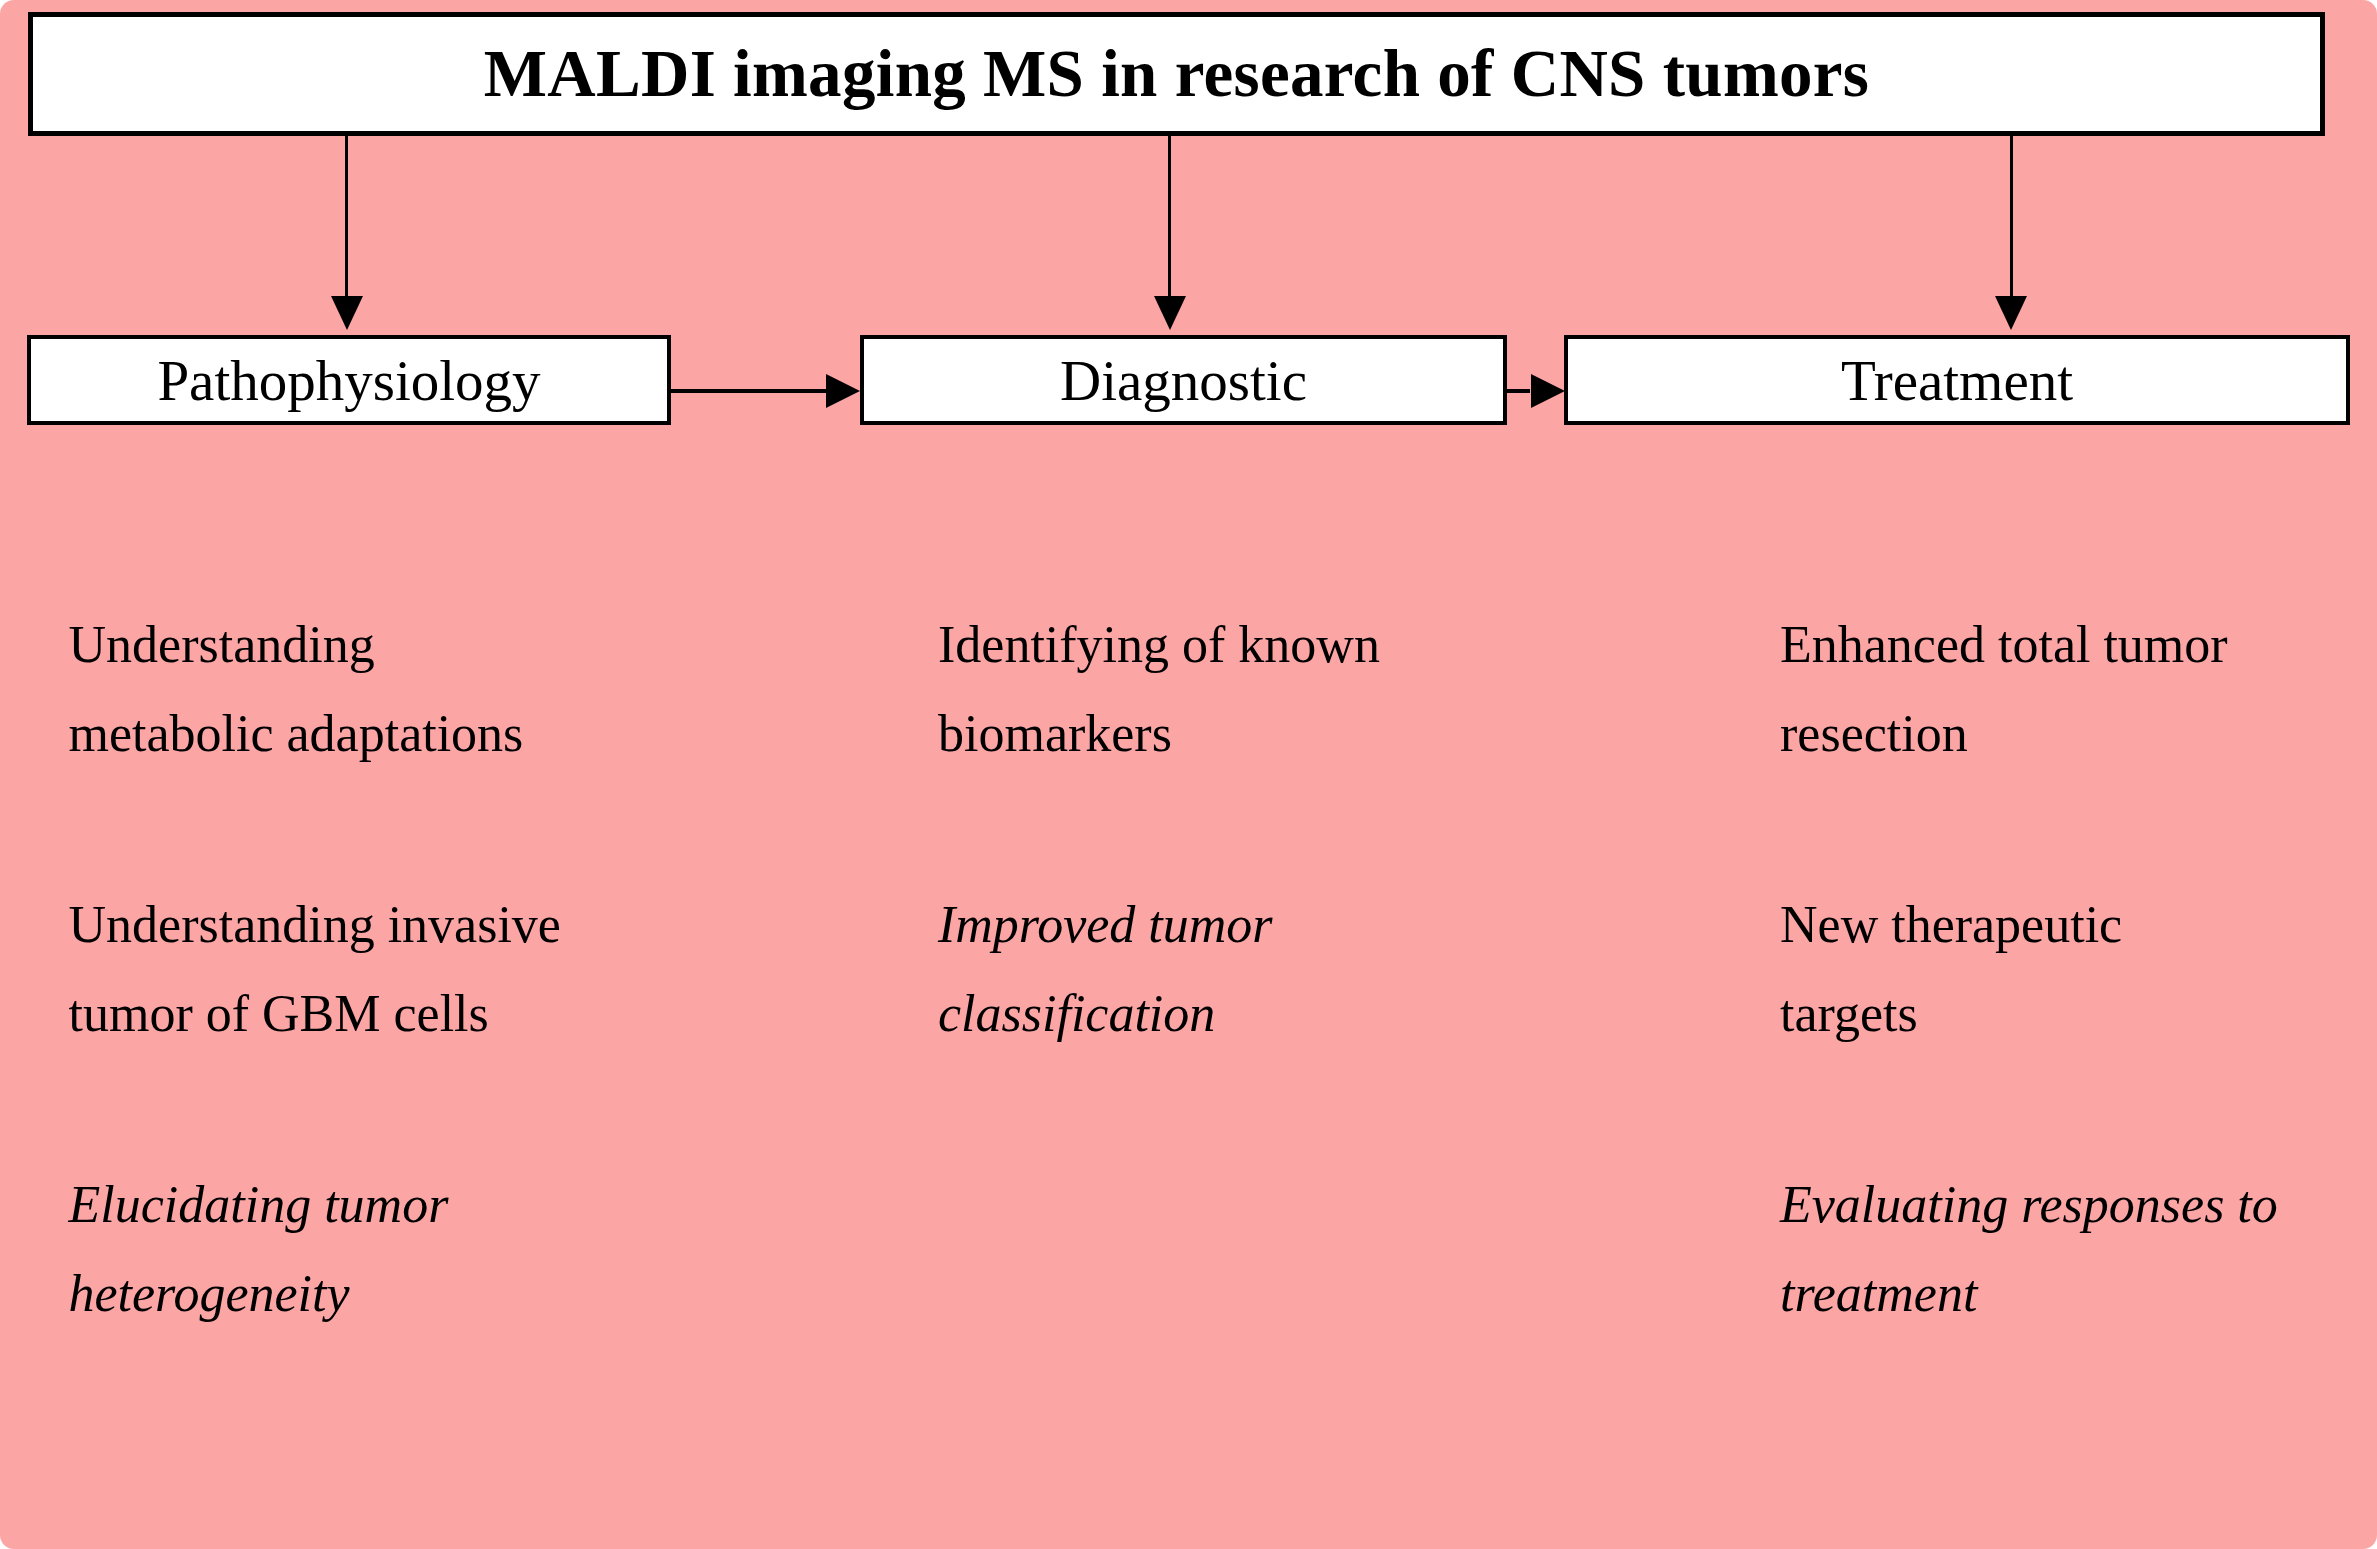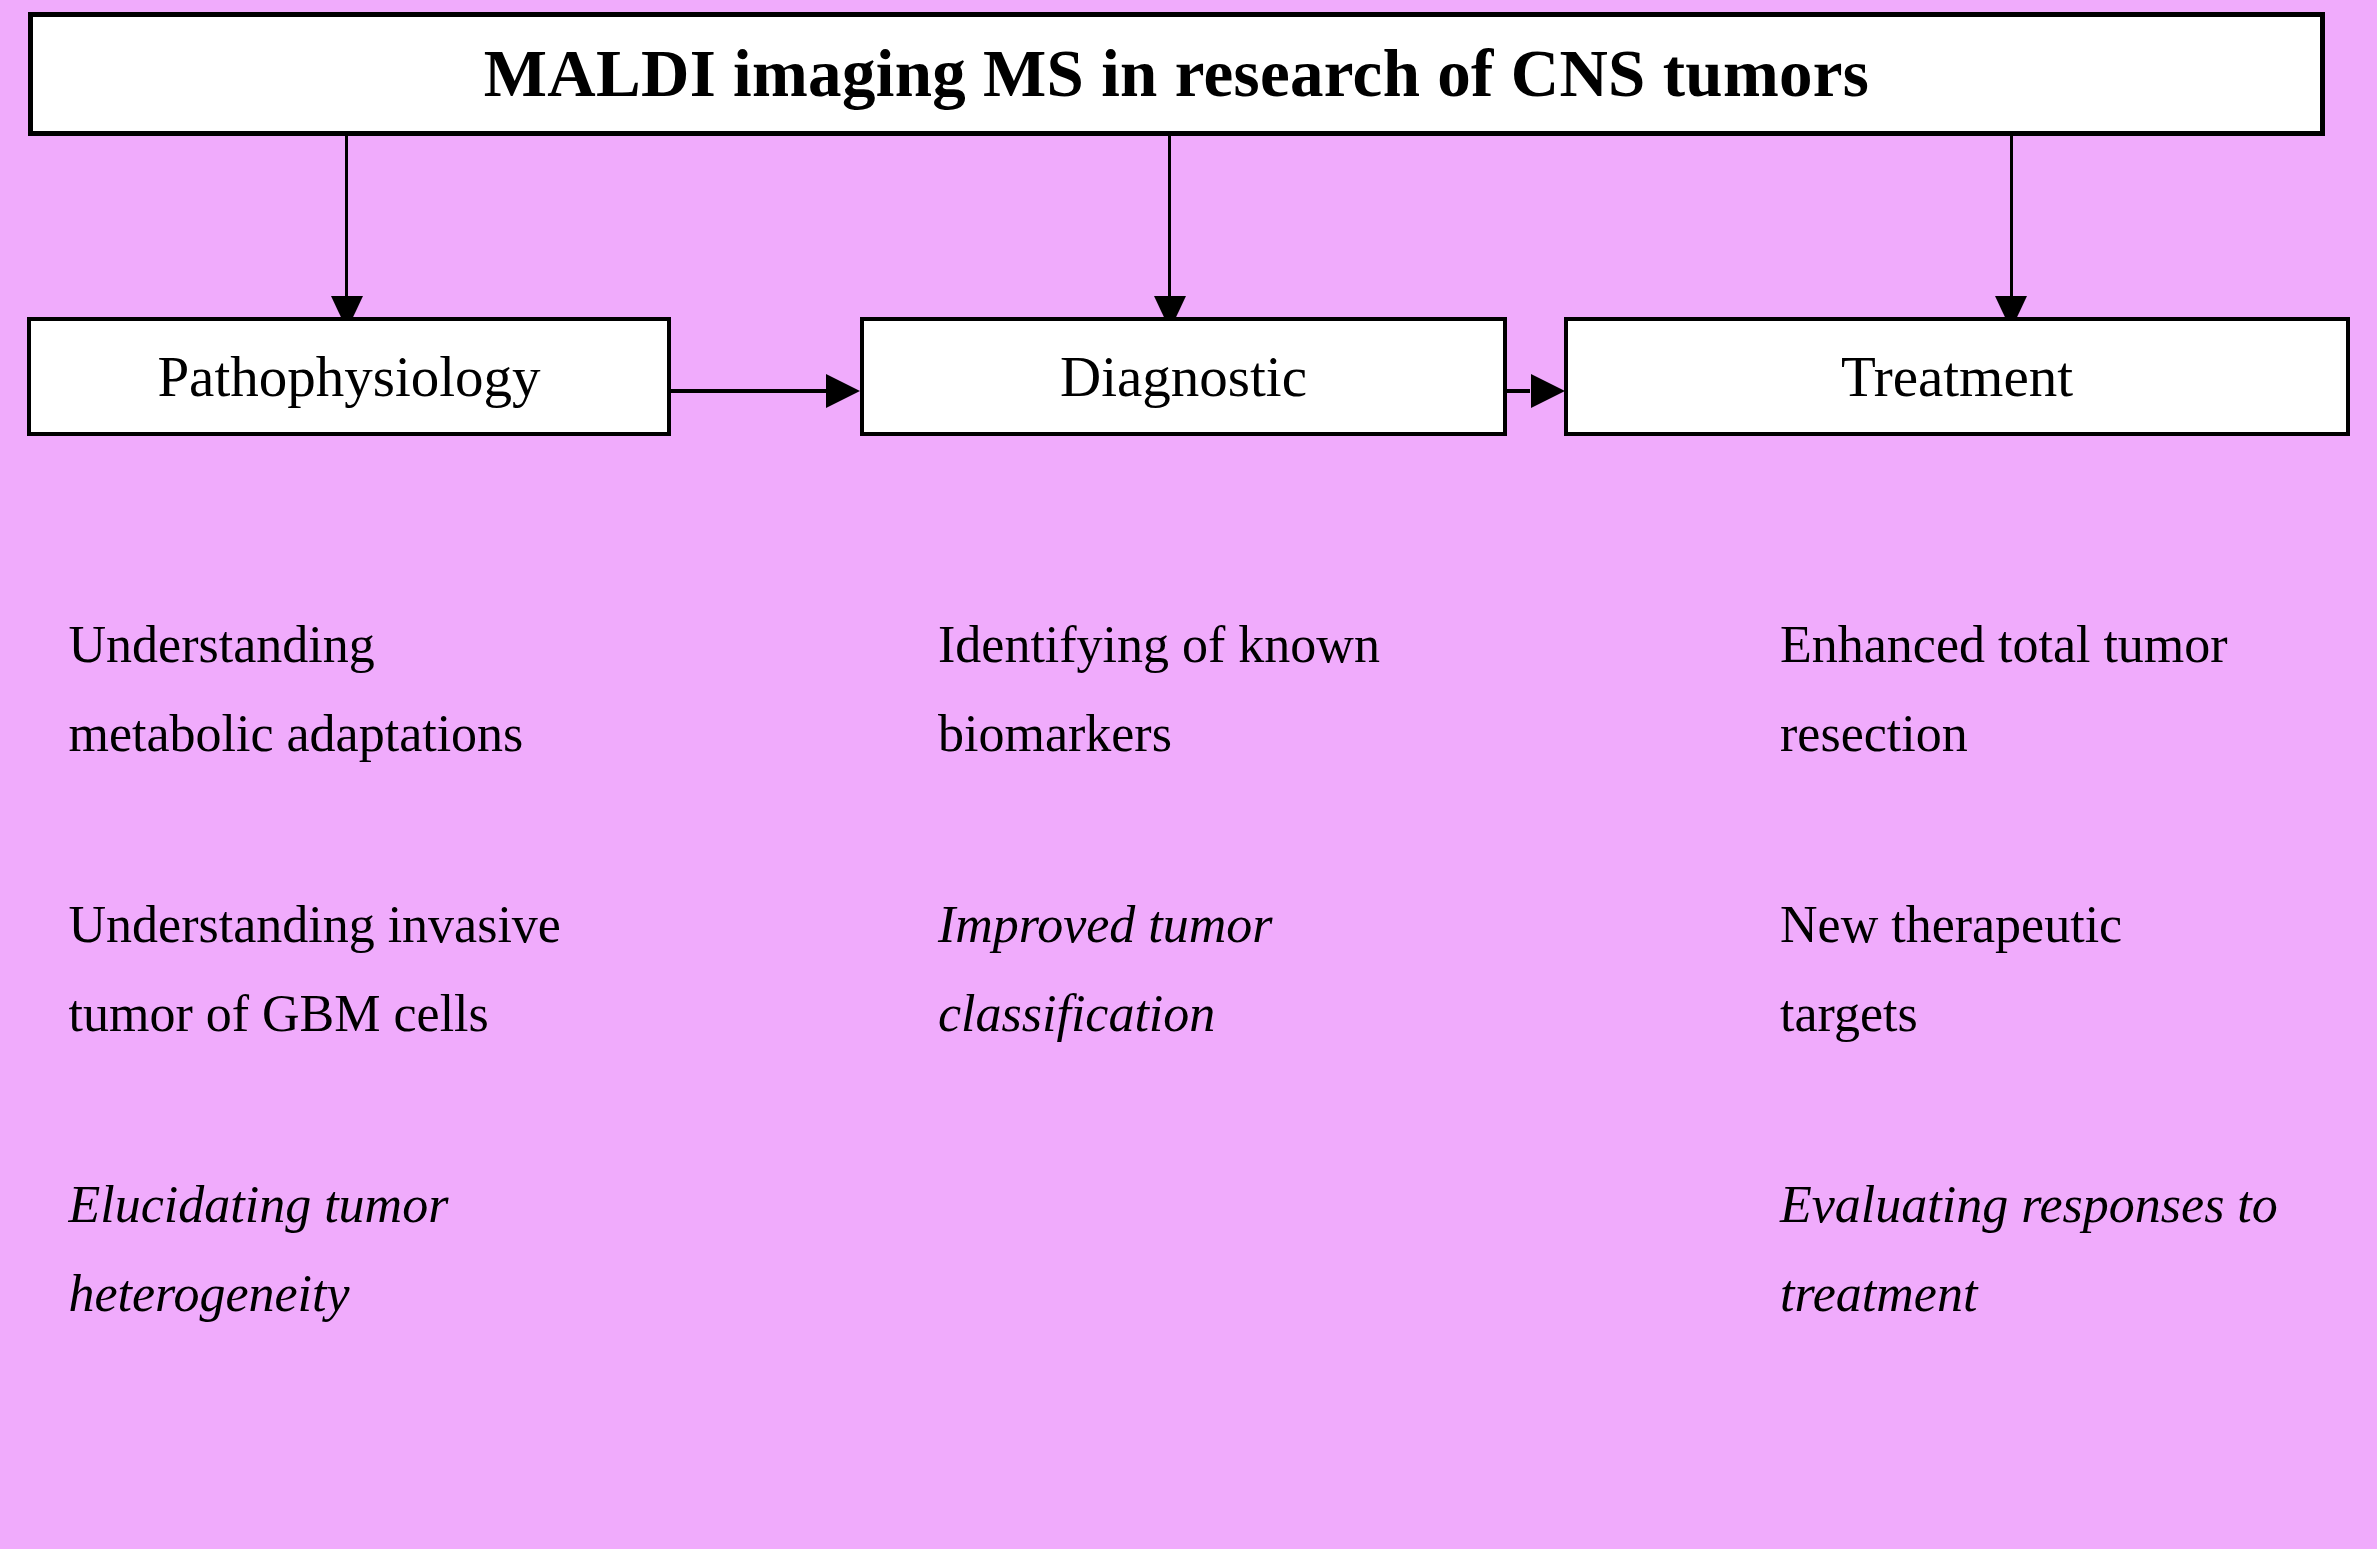--- a/index.html
+++ b/index.html
@@ -5,24 +5,25 @@
 <style>
   html, body {
     margin: 0;
     padding: 0;
     background: #ffffff;
   }
   #canvas {
     position: relative;
     width: 2377px;
     height: 1549px;
-    background: #f0abfc;
+    background: #fca5a5;
     font-family: "Liberation Serif", "DejaVu Serif", serif;
     color: #000000;
     overflow: hidden;
+    border-radius: 14px;
   }
 
   
   .title-box {
     position: absolute;
     left: 28px;
     top: 11.6px;
     width: 2297px;
     height: 124px;
     box-sizing: border-box;
@@ -36,22 +37,22 @@
     font-weight: bold;
     font-size: 67px;
     line-height: 1;
     letter-spacing: 0.3px;
     white-space: nowrap;
   }
 
   
   .stage-box {
     position: absolute;
-    top: 317px;
-    height: 119px;
+    top: 335px;
+    height: 90px;
     box-sizing: border-box;
     border: 4.5px solid #000000;
     background: #ffffff;
     display: flex;
     align-items: center;
     justify-content: center;
   }
   .stage-box .stage-text {
     font-size: 57px;
     line-height: 1;

